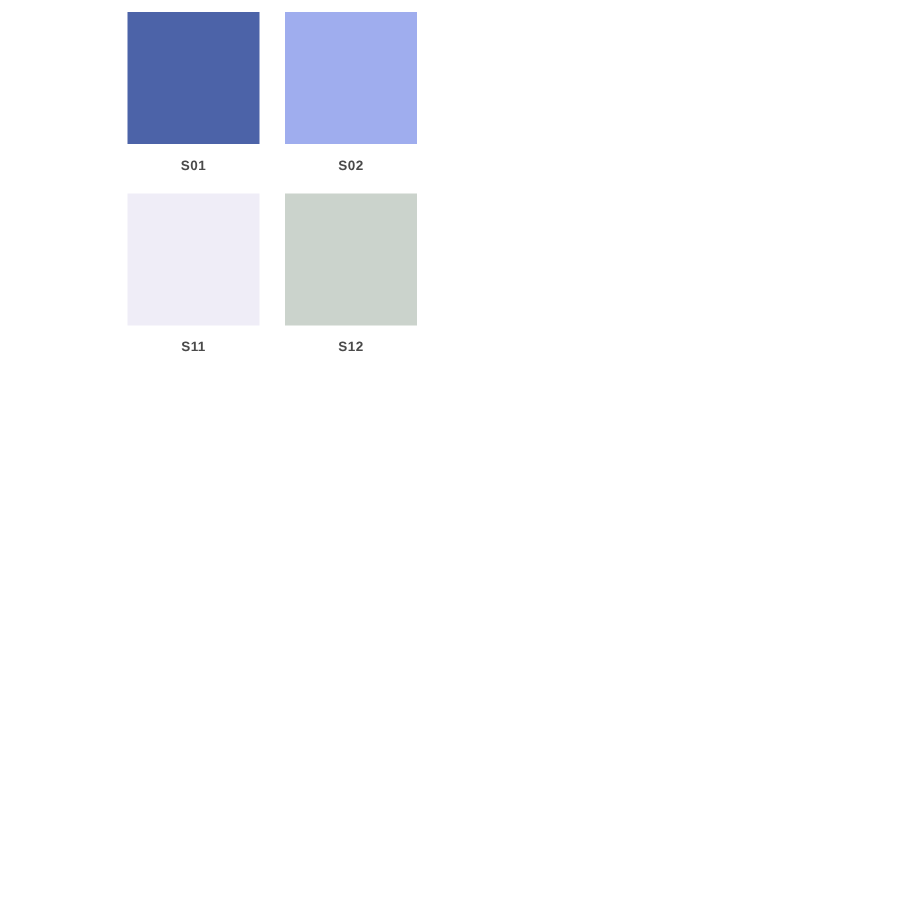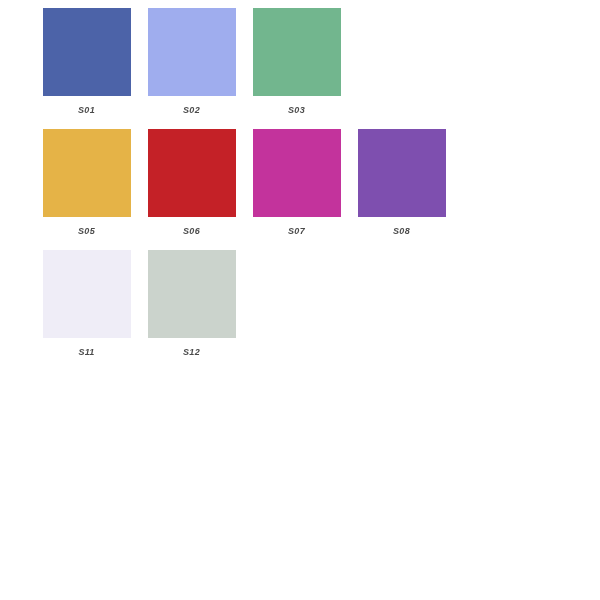--- a/index.html
+++ b/index.html
@@ -13,22 +13,21 @@
     font-family: "Liberation Sans", sans-serif;
     overflow: hidden;
   }
   #swatch-chart {
     width: 489px;
     height: 600px;
     box-sizing: border-box;
     padding: 8px 0 0 0;
     display: flex;
     flex-direction: column;
-    align-items: center;
-    font-style: italic;
+    align-items: flex-end;
   }
   .swatch-row {
     display: flex;
     flex-direction: row;
     justify-content: flex-start;
     width: 404px;
     margin: 0 0 13px 0;
   }
   .swatch-cell {
     width: 88px;
@@ -62,44 +61,22 @@
 
   <div class="swatch-row">
     <div class="swatch-cell">
       <span class="swatch-chip" style="background-color: #4c63a8;"></span>
       <span class="swatch-label">S01</span>
     </div>
     <div class="swatch-cell">
       <span class="swatch-chip" style="background-color: #9fadee;"></span>
       <span class="swatch-label">S02</span>
     </div>
-    <div class="swatch-cell">
-      <span class="swatch-chip" style="background-color: #72b68e;"></span>
-      <span class="swatch-label">S03</span>
-    </div>
   </div>
 
-  <div class="swatch-row">
-    <div class="swatch-cell">
-      <span class="swatch-chip" style="background-color: #e5b347;"></span>
-      <span class="swatch-label">S05</span>
-    </div>
-    <div class="swatch-cell">
-      <span class="swatch-chip" style="background-color: #c42127;"></span>
-      <span class="swatch-label">S06</span>
-    </div>
-    <div class="swatch-cell">
-      <span class="swatch-chip" style="background-color: #c3339c;"></span>
-      <span class="swatch-label">S07</span>
-    </div>
-    <div class="swatch-cell">
-      <span class="swatch-chip" style="background-color: #7e4faf;"></span>
-      <span class="swatch-label">S08</span>
-    </div>
-  </div>
 
   <div class="swatch-row">
     <div class="swatch-cell">
       <span class="swatch-chip" style="background-color: #efedf7;"></span>
       <span class="swatch-label">S11</span>
     </div>
     <div class="swatch-cell">
       <span class="swatch-chip" style="background-color: #cbd3cc;"></span>
       <span class="swatch-label">S12</span>
     </div>

